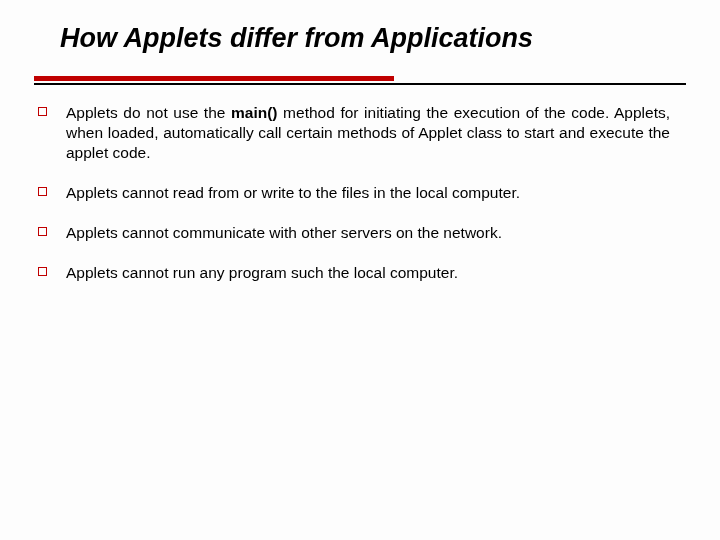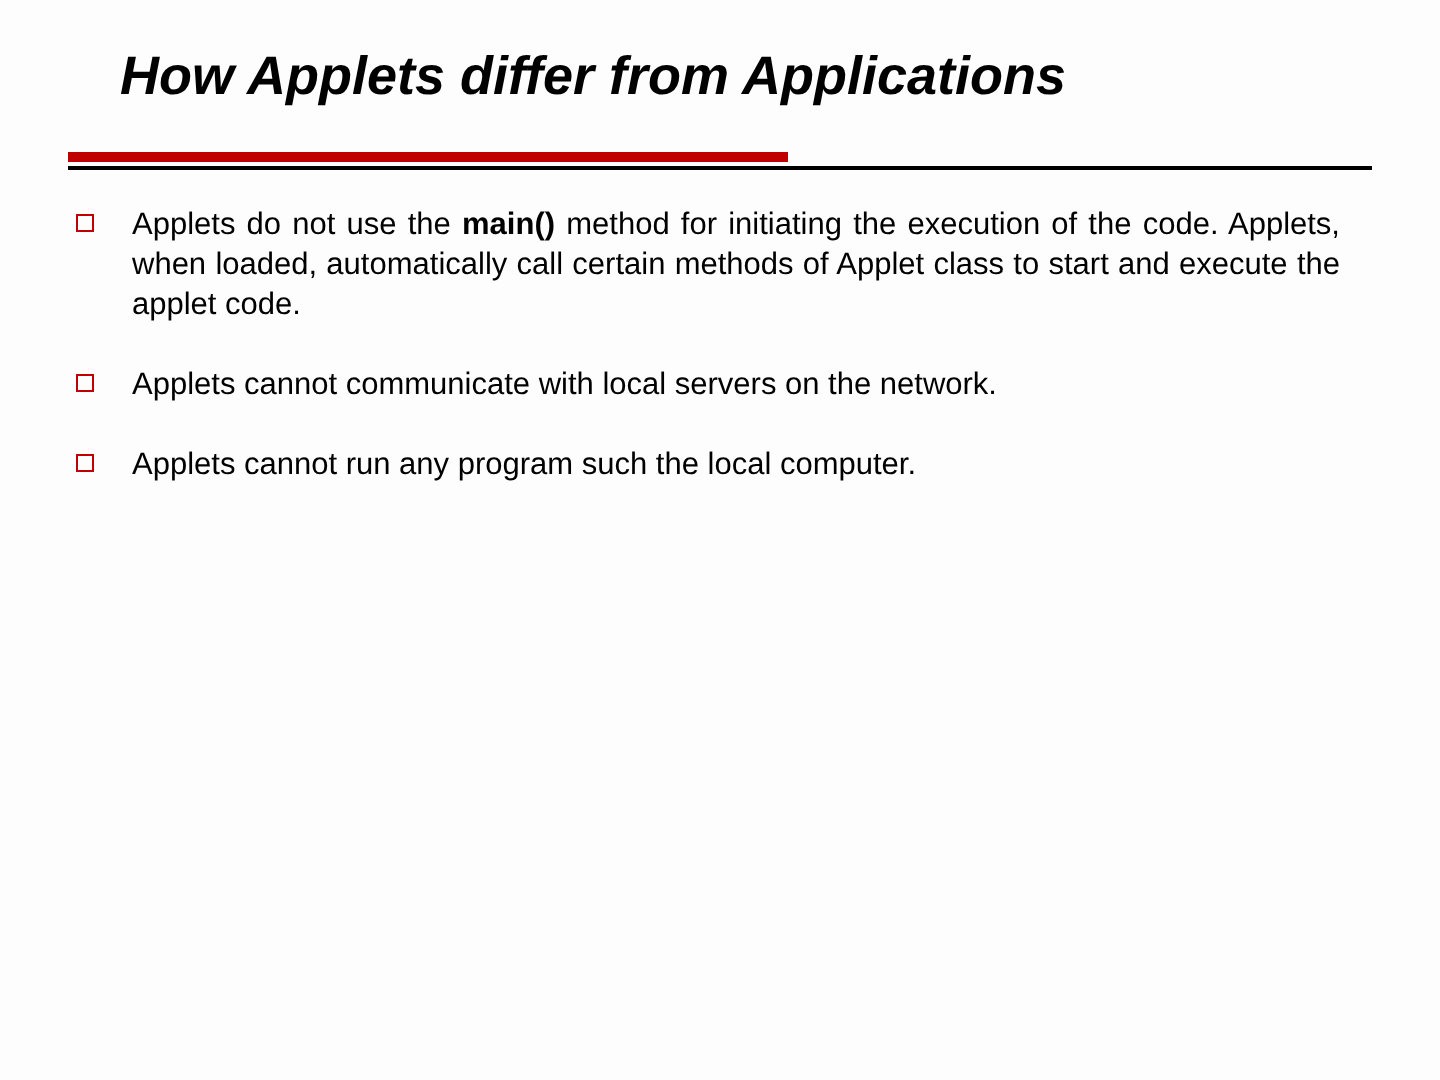--- a/index.html
+++ b/index.html
@@ -66,18 +66,21 @@
 <div class="hr-wrap">
   <div class="hr-accent"></div>
   <div class="hr-full"></div>
 </div>
 
 <ul class="bullets">
   <li>
     <span>Applets do not use the </span><span class="bold">main()</span><span> method for initiating the execution of the code. Applets, when loaded, automatically call certain methods of Applet class to start and execute the applet code.</span>
   </li>
   <li>
-    <span>Applets cannot communicate with local servers on the network.</span>
+    <span>Applets cannot read from or write to the files in the local computer.</span>
+  </li>
+  <li>
+    <span>Applets cannot communicate with other servers on the network.</span>
   </li>
   <li>
     <span>Applets cannot run any program such the local computer.</span>
   </li>
 </ul>
 
 </body></html>

